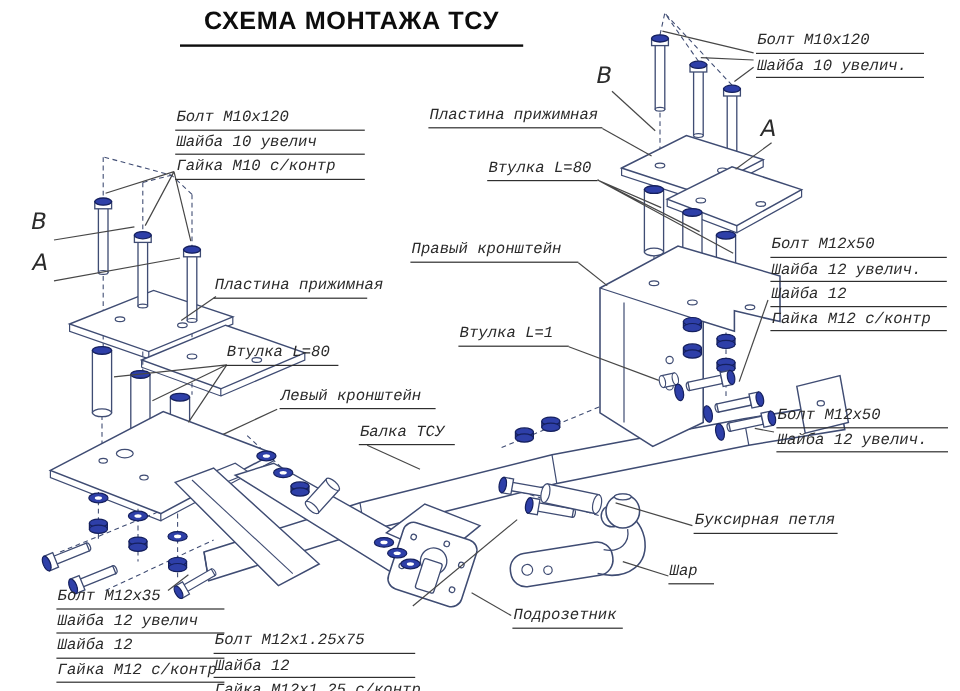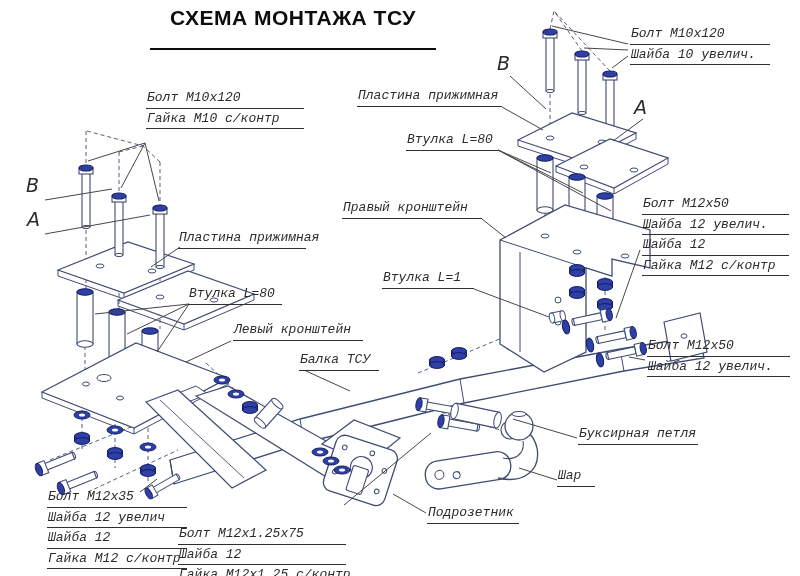--- a/index.html
+++ b/index.html
@@ -5,21 +5,21 @@
   html,body{margin:0;padding:0;background:#ffffff;}
   #stage{position:relative;width:800px;height:576px;background:#ffffff;overflow:hidden;
          font-family:"Liberation Sans",sans-serif;}
   svg{position:absolute;left:0;top:0;}
   .callout{position:absolute;font-family:Liberation Mono, monospace;font-style:italic;
            font-size:13px;color:#2b2b2b;line-height:1.5;}
   .callout .line{display:block;border-bottom:1.2px solid #2f2f2f;white-space:nowrap;
                  padding:0 3px 0 1px;}
   .title{position:absolute;left:150px;top:6px;width:286px;text-align:center;
          font-family:"Liberation Sans",sans-serif;font-weight:bold;font-size:21px;
-         color:#0d0d0d;border-bottom:2.5px solid #0d0d0d;padding-bottom:18px;letter-spacing:.5px;}
+         color:#0d0d0d;border-bottom:2.5px solid #0d0d0d;padding-bottom:7px;letter-spacing:.5px;}
   .marker{position:absolute;font-family:"DejaVu Sans",sans-serif;font-style:italic;
           font-size:19px;color:#2b2b2b;}
 </style>
 </head>
 <body>
 
 <div id="stage">
 
 <svg width="800" height="576" viewBox="0 0 800 576">
   <defs>
@@ -295,20 +295,21 @@
 
 <div class="title">СХЕМА МОНТАЖА ТСУ</div>
 
 <span class="marker" style="left:26px;top:174px;">В</span>
 <span class="marker" style="left:27px;top:208px;">А</span>
 <span class="marker" style="left:497px;top:52px;">В</span>
 <span class="marker" style="left:634px;top:96px;">А</span>
 
 <div class="callout" style="left:146px;top:88px;width:158px;">
   <span class="line">Болт М10х120</span>
+  <span class="line">Шайба 10 увелич</span>
   <span class="line">Гайка М10 с/контр</span>
 </div>
 
 <div class="callout" style="left:178px;top:228px;width:128px;">
   <span class="line">Пластина прижимная</span>
 </div>
 
 <div class="callout" style="left:188px;top:284px;width:94px;">
   <span class="line">Втулка L=80</span>
 </div>

